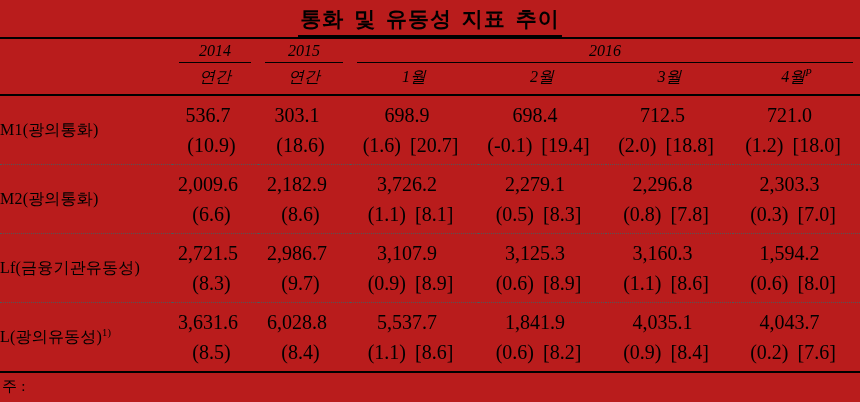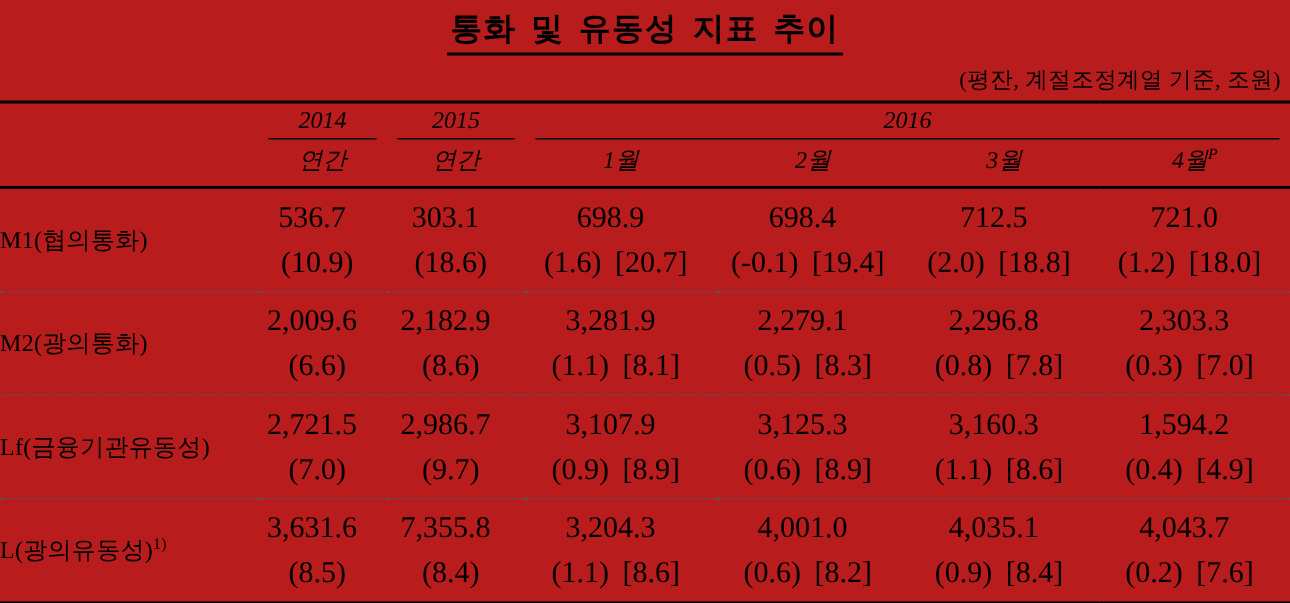--- a/index.html
+++ b/index.html
@@ -48,21 +48,20 @@
 </style>
 </head>
 <body>
 
 <div class="page">
 
   <div class="title-wrap">
     <span class="title">통화 및 유동성 지표 추이</span>
   </div>
 
-  <div class="unit-note">(평잔, 계절조정계열 기준, 조원)</div>
 
   <table class="ind">
     <colgroup>
       <col style="width:172px">
         <col style="width:86px">
         <col style="width:92px">
       <col style="width:128px">
         <col style="width:128px">
         <col style="width:127px">
         <col style="width:127px">
@@ -84,21 +83,21 @@
         <th>연간</th>
         <th>연간</th>
         <th>1월</th>
         <th>2월</th>
         <th>3월</th>
         <th><span>4월</span><sup>P</sup></th>
       </tr>
     </thead>
     <tbody>
       <tr class="data-row">
-        <td class="row-label"><span>M1(협의통화)</span><sup></sup></td>
+        <td class="row-label"><span>M1(광의통화)</span><sup></sup></td>
         <td>
             <div class="val">536.7</div>
             <div class="rate">(10.9)</div>
           </td>
         <td>
             <div class="val">303.1</div>
             <div class="rate">(18.6)</div>
           </td>
         <td>
             <div class="val">698.9</div>
@@ -121,79 +120,79 @@
         <td class="row-label"><span>M2(광의통화)</span><sup></sup></td>
         <td>
             <div class="val">2,009.6</div>
             <div class="rate">(6.6)</div>
           </td>
         <td>
             <div class="val">2,182.9</div>
             <div class="rate">(8.6)</div>
           </td>
         <td>
-            <div class="val">3,281.9</div>
+            <div class="val">3,726.2</div>
             <div class="rate">(1.1) [8.1]</div>
           </td>
         <td>
             <div class="val">2,279.1</div>
             <div class="rate">(0.5) [8.3]</div>
           </td>
         <td>
             <div class="val">2,296.8</div>
             <div class="rate">(0.8) [7.8]</div>
           </td>
         <td>
             <div class="val">2,303.3</div>
             <div class="rate">(0.3) [7.0]</div>
           </td>
       </tr>
       <tr class="data-row sep">
         <td class="row-label"><span>Lf(금융기관유동성)</span><sup></sup></td>
         <td>
             <div class="val">2,721.5</div>
-            <div class="rate">(7.0)</div>
+            <div class="rate">(8.3)</div>
           </td>
         <td>
             <div class="val">2,986.7</div>
             <div class="rate">(9.7)</div>
           </td>
         <td>
             <div class="val">3,107.9</div>
             <div class="rate">(0.9) [8.9]</div>
           </td>
         <td>
             <div class="val">3,125.3</div>
             <div class="rate">(0.6) [8.9]</div>
           </td>
         <td>
             <div class="val">3,160.3</div>
             <div class="rate">(1.1) [8.6]</div>
           </td>
         <td>
             <div class="val">1,594.2</div>
-            <div class="rate">(0.4) [4.9]</div>
+            <div class="rate">(0.6) [8.0]</div>
           </td>
       </tr>
       <tr class="data-row sep">
         <td class="row-label"><span>L(광의유동성)</span><sup>1)</sup></td>
         <td>
             <div class="val">3,631.6</div>
             <div class="rate">(8.5)</div>
           </td>
         <td>
-            <div class="val">7,355.8</div>
+            <div class="val">6,028.8</div>
             <div class="rate">(8.4)</div>
           </td>
         <td>
-            <div class="val">3,204.3</div>
+            <div class="val">5,537.7</div>
             <div class="rate">(1.1) [8.6]</div>
           </td>
         <td>
-            <div class="val">4,001.0</div>
+            <div class="val">1,841.9</div>
             <div class="rate">(0.6) [8.2]</div>
           </td>
         <td>
             <div class="val">4,035.1</div>
             <div class="rate">(0.9) [8.4]</div>
           </td>
         <td>
             <div class="val">4,043.7</div>
             <div class="rate">(0.2) [7.6]</div>
           </td>

